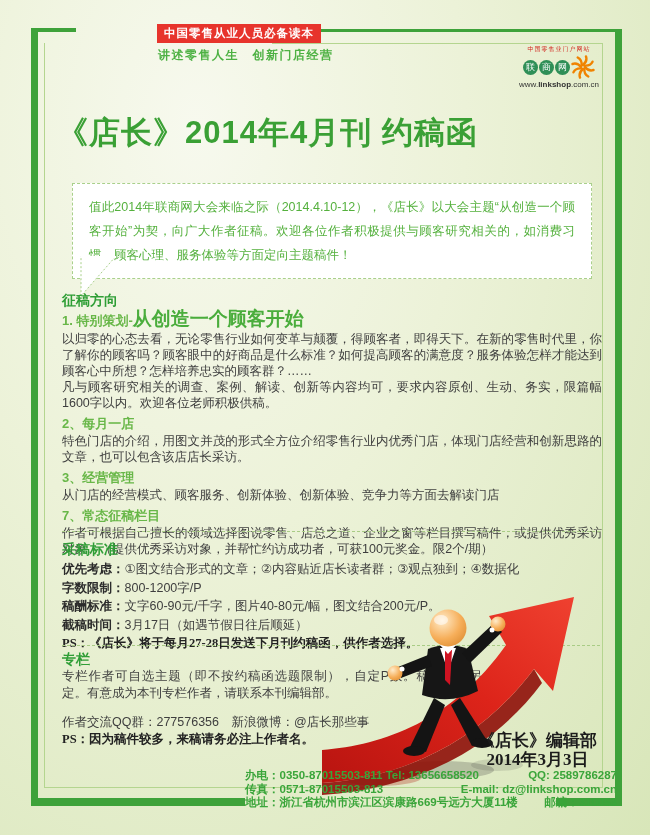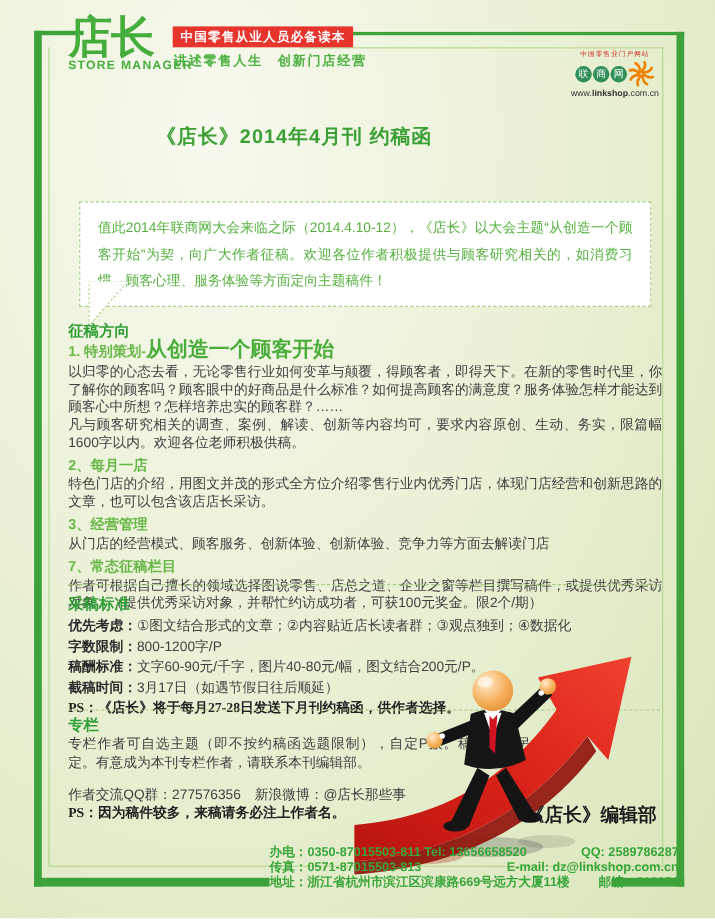--- a/index.html
+++ b/index.html
@@ -18,21 +18,21 @@
   .tagline{position:absolute;left:158px;top:47px;color:#4db143;font-size:12px;font-weight:bold;letter-spacing:1.5px;}
   .linkshop{position:absolute;left:519px;top:45px;width:80px;text-align:center;}
   .ls-top{font-size:6px;color:#d2261f;letter-spacing:1px;white-space:nowrap;}
   .ls-row{display:flex;align-items:center;justify-content:center;gap:1px;margin:1px 0;}
   .ls-circle{width:15px;height:15px;border-radius:50%;background:#2f8f57;color:#fff;font-size:9px;
              display:flex;align-items:center;justify-content:center;}
   .ls-url{font-size:8px;color:#333;white-space:nowrap;}
   .ls-url b{font-weight:bold;}
   
   .title{position:absolute;left:0;top:112px;width:535px;text-align:center;
-         color:#3aa035;font-size:18px;font-weight:bold;letter-spacing:1px;}
+         color:#3aa035;font-size:31px;font-weight:bold;letter-spacing:1px;}
   
   .bubble{position:absolute;left:72px;top:183px;width:486px;background:#ffffff;
           border:1px dashed #a9d08b;padding:11px 16px;color:#55b13e;font-size:12.5px;
           line-height:24px;text-align:justify;}
   .bubble-tail{position:absolute;left:80px;top:256px;}
   
   .col{position:absolute;left:62px;width:540px;color:#3e3e3e;font-size:12.5px;line-height:16px;}
   .sec-h{color:#2f9e36;font-size:14px;font-weight:bold;line-height:17px;}
   .item-h{color:#68b748;font-size:13px;font-weight:bold;line-height:18px;margin-top:4px;}
   .item1-line{margin-top:2px;margin-bottom:2px;}
@@ -63,24 +63,20 @@
   <div class="frm" style="left:31px;top:28px;width:7px;height:778px;"></div>
   <div class="frm" style="left:267px;top:29px;width:355px;height:3px;"></div>
   <div class="frm" style="left:615px;top:29px;width:7px;height:777px;"></div>
   <div class="frm" style="left:31px;top:798px;width:214px;height:8px;"></div>
   <div class="frm" style="left:556px;top:798px;width:66px;height:8px;"></div>
   <div class="frm-inner" style="left:44px;top:43px;width:1px;height:744px;"></div>
   <div class="frm-inner" style="left:602px;top:43px;width:1px;height:745px;"></div>
   <div class="frm-inner" style="left:272px;top:43px;width:331px;height:1px;"></div>
   <div class="frm-inner" style="left:44px;top:787px;width:559px;height:1px;"></div>
 
-  <div style="position:absolute;left:62px;top:14px;">
-    <div class="logo-cn">店长</div>
-    <div class="logo-en">STORE MANAGER</div>
-  </div>
   <div class="banner">中国零售从业人员必备读本</div>
   <div class="tagline">讲述零售人生　创新门店经营</div>
 
   <div class="linkshop">
     <div class="ls-top">中国零售业门户网站</div>
     <div class="ls-row">
       <span class="ls-circle">联</span>
       <span class="ls-circle">商</span>
       <span class="ls-circle">网</span>
       <span style="display:inline-flex;">
@@ -184,20 +180,21 @@
       <circle cx="170" cy="77" r="2.5" fill="#ffffff"></circle>
       <circle cx="80" cy="116" r="2.5" fill="#ffffff"></circle>
       <polygon points="118,92 134,92 126,101" fill="#ffffff"></polygon>
       <circle cx="126" cy="75" r="18.5" fill="url(#headGrad)"></circle>
       <ellipse cx="119" cy="67" rx="7" ry="5" fill="#ffffff" opacity="0.55"></ellipse>
     </svg>
   </div>
 
   <div class="signature">
     <div>《店长》编辑部</div>
+    <div>2014年3月3日</div>
   </div>
 
   <div class="contact">
     <div class="row">
         <span>办电：0350-87015503-811 Tel: 13656658520</span>
         <span>QQ: 2589786287</span>
       </div>
     <div class="row">
         <span>传真：0571-87015503-813</span>
         <span>E-mail: dz@linkshop.com.cn</span>

